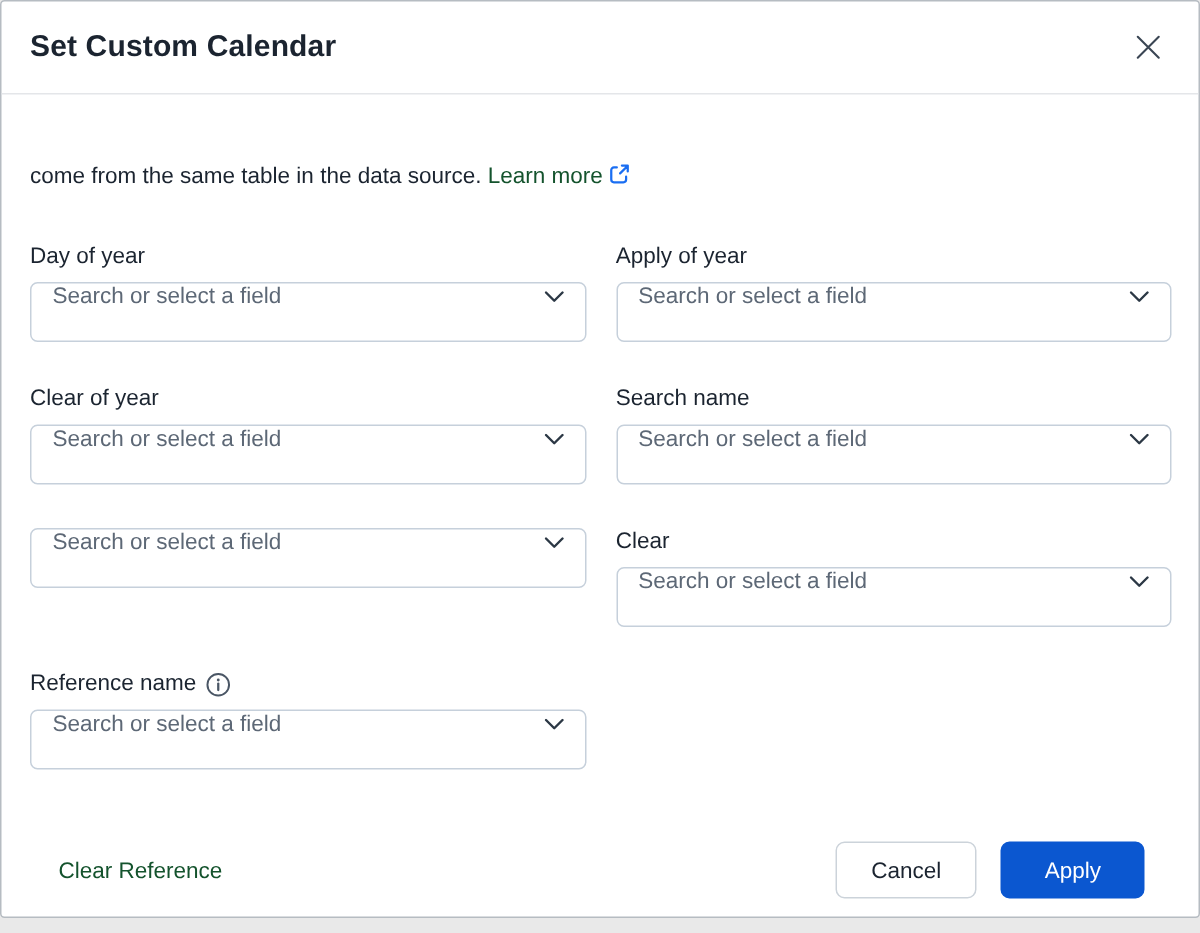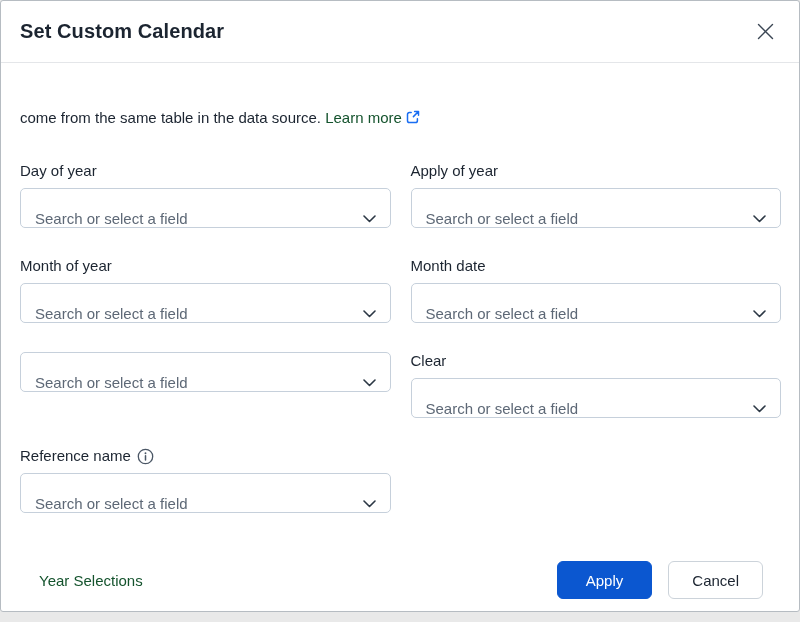--- a/index.html
+++ b/index.html
@@ -61,21 +61,21 @@
     display: flex;
     align-items: center;
     gap: 6px;
   }
   .combo {
     height: 40px;
     border: 1px solid #c6d0db;
     border-radius: 5px;
     background: #ffffff;
     display: flex;
-    align-items: flex-end;
+    align-items: flex-start;
     padding: 0 14px;
     cursor: pointer;
   }
   .combo input {
     border: none; outline: none;
     flex: 1;
     font-family: "Liberation Sans", sans-serif;
     font-size: 15px;
     color: #1b2430;
     background: transparent;
@@ -159,31 +159,31 @@
         <div class="field-label">Apply of year</div>
         <div class="combo" role="combobox">
           <input type="text" placeholder="Search or select a field" style="">
           <span class="chevron"><svg width="13" height="8" viewBox="0 0 13 8">
                 <path d="M1 1l5.5 5.5L12 1" fill="none" stroke="#2c3845" stroke-width="1.6" stroke-linecap="round" stroke-linejoin="round"></path>
               </svg></span>
         </div>
       </div>
 
       <div class="field-group">
-        <div class="field-label">Month of year</div>
-        <div class="combo" role="combobox">
-          <input type="text" placeholder="Search or select a field" style="">
-          <span class="chevron"><svg width="13" height="8" viewBox="0 0 13 8">
-                <path d="M1 1l5.5 5.5L12 1" fill="none" stroke="#2c3845" stroke-width="1.6" stroke-linecap="round" stroke-linejoin="round"></path>
-              </svg></span>
-        </div>
-      </div>
-
-      <div class="field-group">
-        <div class="field-label">Month date</div>
+        <div class="field-label">Clear of year</div>
+        <div class="combo" role="combobox">
+          <input type="text" placeholder="Search or select a field" style="">
+          <span class="chevron"><svg width="13" height="8" viewBox="0 0 13 8">
+                <path d="M1 1l5.5 5.5L12 1" fill="none" stroke="#2c3845" stroke-width="1.6" stroke-linecap="round" stroke-linejoin="round"></path>
+              </svg></span>
+        </div>
+      </div>
+
+      <div class="field-group">
+        <div class="field-label">Search name</div>
         <div class="combo" role="combobox">
           <input type="text" placeholder="Search or select a field" style="">
           <span class="chevron"><svg width="13" height="8" viewBox="0 0 13 8">
                 <path d="M1 1l5.5 5.5L12 1" fill="none" stroke="#2c3845" stroke-width="1.6" stroke-linecap="round" stroke-linejoin="round"></path>
               </svg></span>
         </div>
       </div>
 
       <div class="field-group">
         <div class="combo" role="combobox">
@@ -219,21 +219,21 @@
           <input type="text" placeholder="Search or select a field" style="">
           <span class="chevron"><svg width="13" height="8" viewBox="0 0 13 8">
                 <path d="M1 1l5.5 5.5L12 1" fill="none" stroke="#2c3845" stroke-width="1.6" stroke-linecap="round" stroke-linejoin="round"></path>
               </svg></span>
         </div>
       </div>
 
     </div>
 
     <div class="dialog-footer">
-      <a class="link clear-link" href="#">Year Selections</a>
+      <a class="link clear-link" href="#">Clear Reference</a>
       <div class="footer-buttons">
+        <button class="btn btn-secondary">Cancel</button>
         <button class="btn btn-primary">Apply</button>
-        <button class="btn btn-secondary">Cancel</button>
       </div>
     </div>
 
   </div>
 </div>
 
 </body></html>

